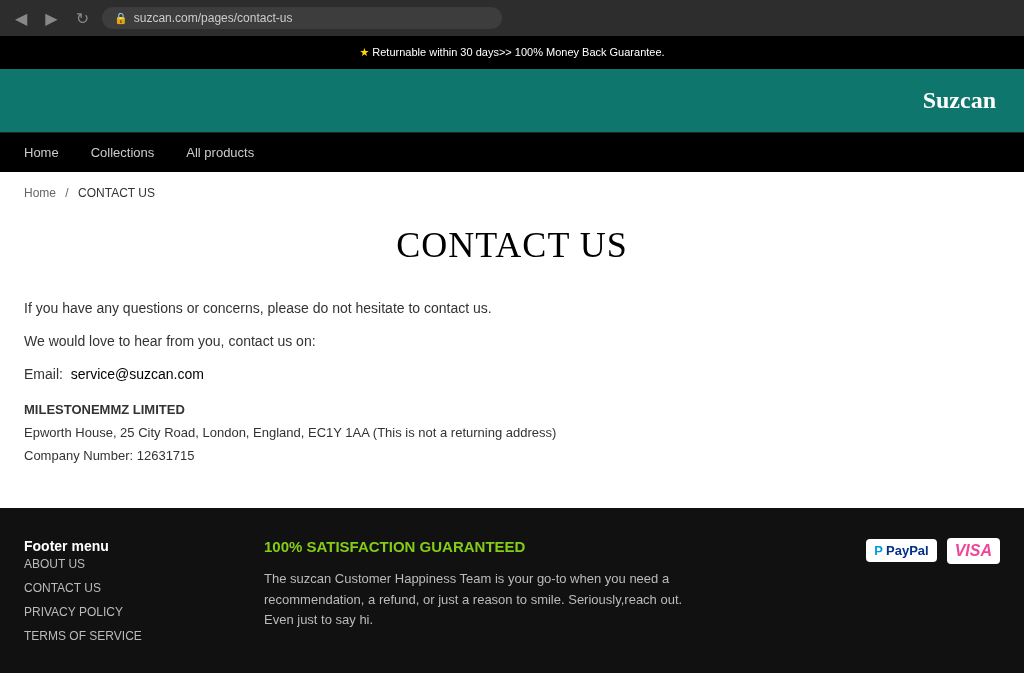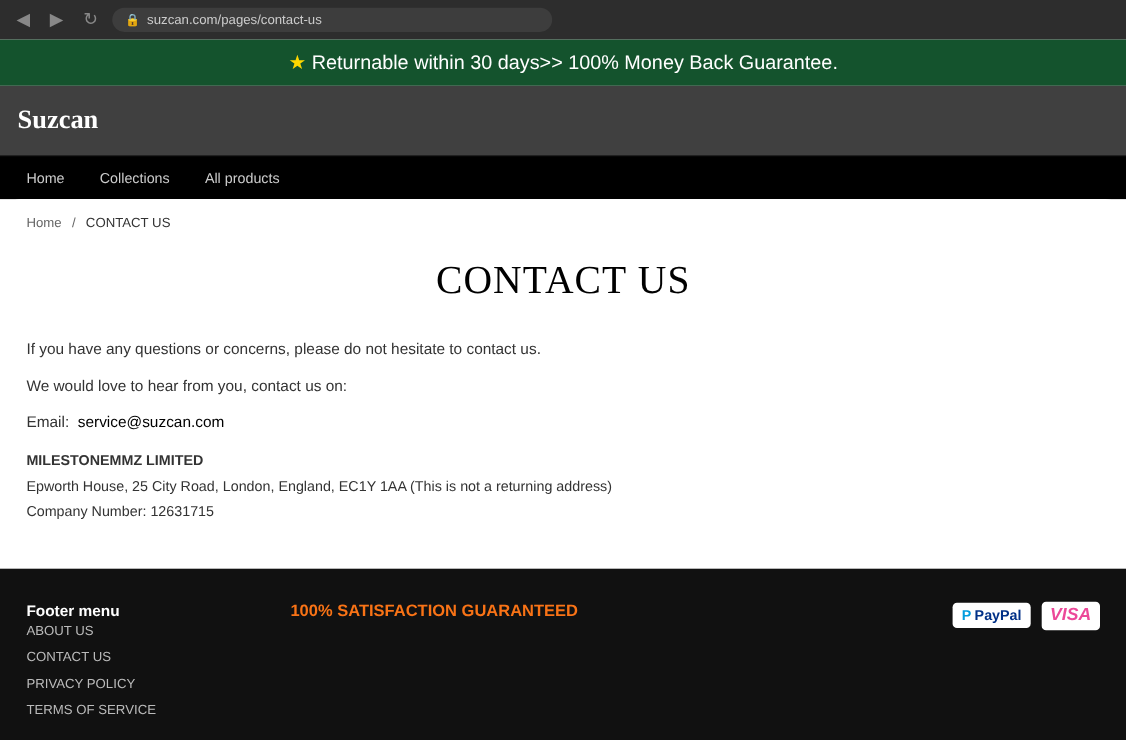--- a/index.html
+++ b/index.html
@@ -31,32 +31,33 @@
       flex: 1;
       max-width: 400px;
       display: flex;
       align-items: center;
       gap: 6px;
     }
     .address-lock { font-size: 11px; color: #aaa; }
 
     
     .announcement-bar {
-      background: #14532d;
+      background: #000000;
       color: #fff;
       text-align: center;
       padding: 10px;
-      font-size: 18px;
+      font-size: 11px;
     }
     .announcement-bar .star { color: #FFD700; }
 
     
     .site-header {
-      background: #404040;
-      padding: 18px 16px;
+      background: #0f766e;
+      padding: 18px 28px;
+      text-align: right;
     }
     .site-logo {
       color: #fff;
       font-size: 24px;
       font-weight: bold;
       font-family: Georgia, serif;
     }
 
     
     .site-nav {
@@ -137,21 +138,21 @@
       display: block;
       color: #bbb;
       font-size: 12px;
       text-decoration: none;
       margin-bottom: 10px;
       cursor: pointer;
     }
 
     .footer-satisfaction-col { flex: 1; }
     .satisfaction-title {
-      color: #f97316;
+      color: #84cc16;
       font-size: 15px;
       font-weight: bold;
       margin-bottom: 14px;
     }
     .satisfaction-text {
       font-size: 13px;
       color: #bbb;
       line-height: 1.6;
       max-width: 420px;
     }
@@ -248,20 +249,21 @@
     <div class="footer-menu-title">Footer menu</div>
     <a class="footer-menu-item">ABOUT US</a>
     <a class="footer-menu-item">CONTACT US</a>
     <a class="footer-menu-item">PRIVACY POLICY</a>
     <a class="footer-menu-item">TERMS OF SERVICE</a>
 
   </div>
 
   <div class="footer-satisfaction-col">
     <div class="satisfaction-title">100% SATISFACTION GUARANTEED</div>
+    <p class="satisfaction-text">The suzcan Customer Happiness Team is your go-to when you need a recommendation, a refund, or just a reason to smile. Seriously,reach out. Even just to say hi.</p>
   </div>
 
   <div class="footer-payments-col">
     <div class="payment-badges">
       <div class="paypal-badge">
         <span class="paypal-p">P</span>
         <span>PayPal</span>
       </div>
       <div class="visa-badge">
         <span>VISA</span>

